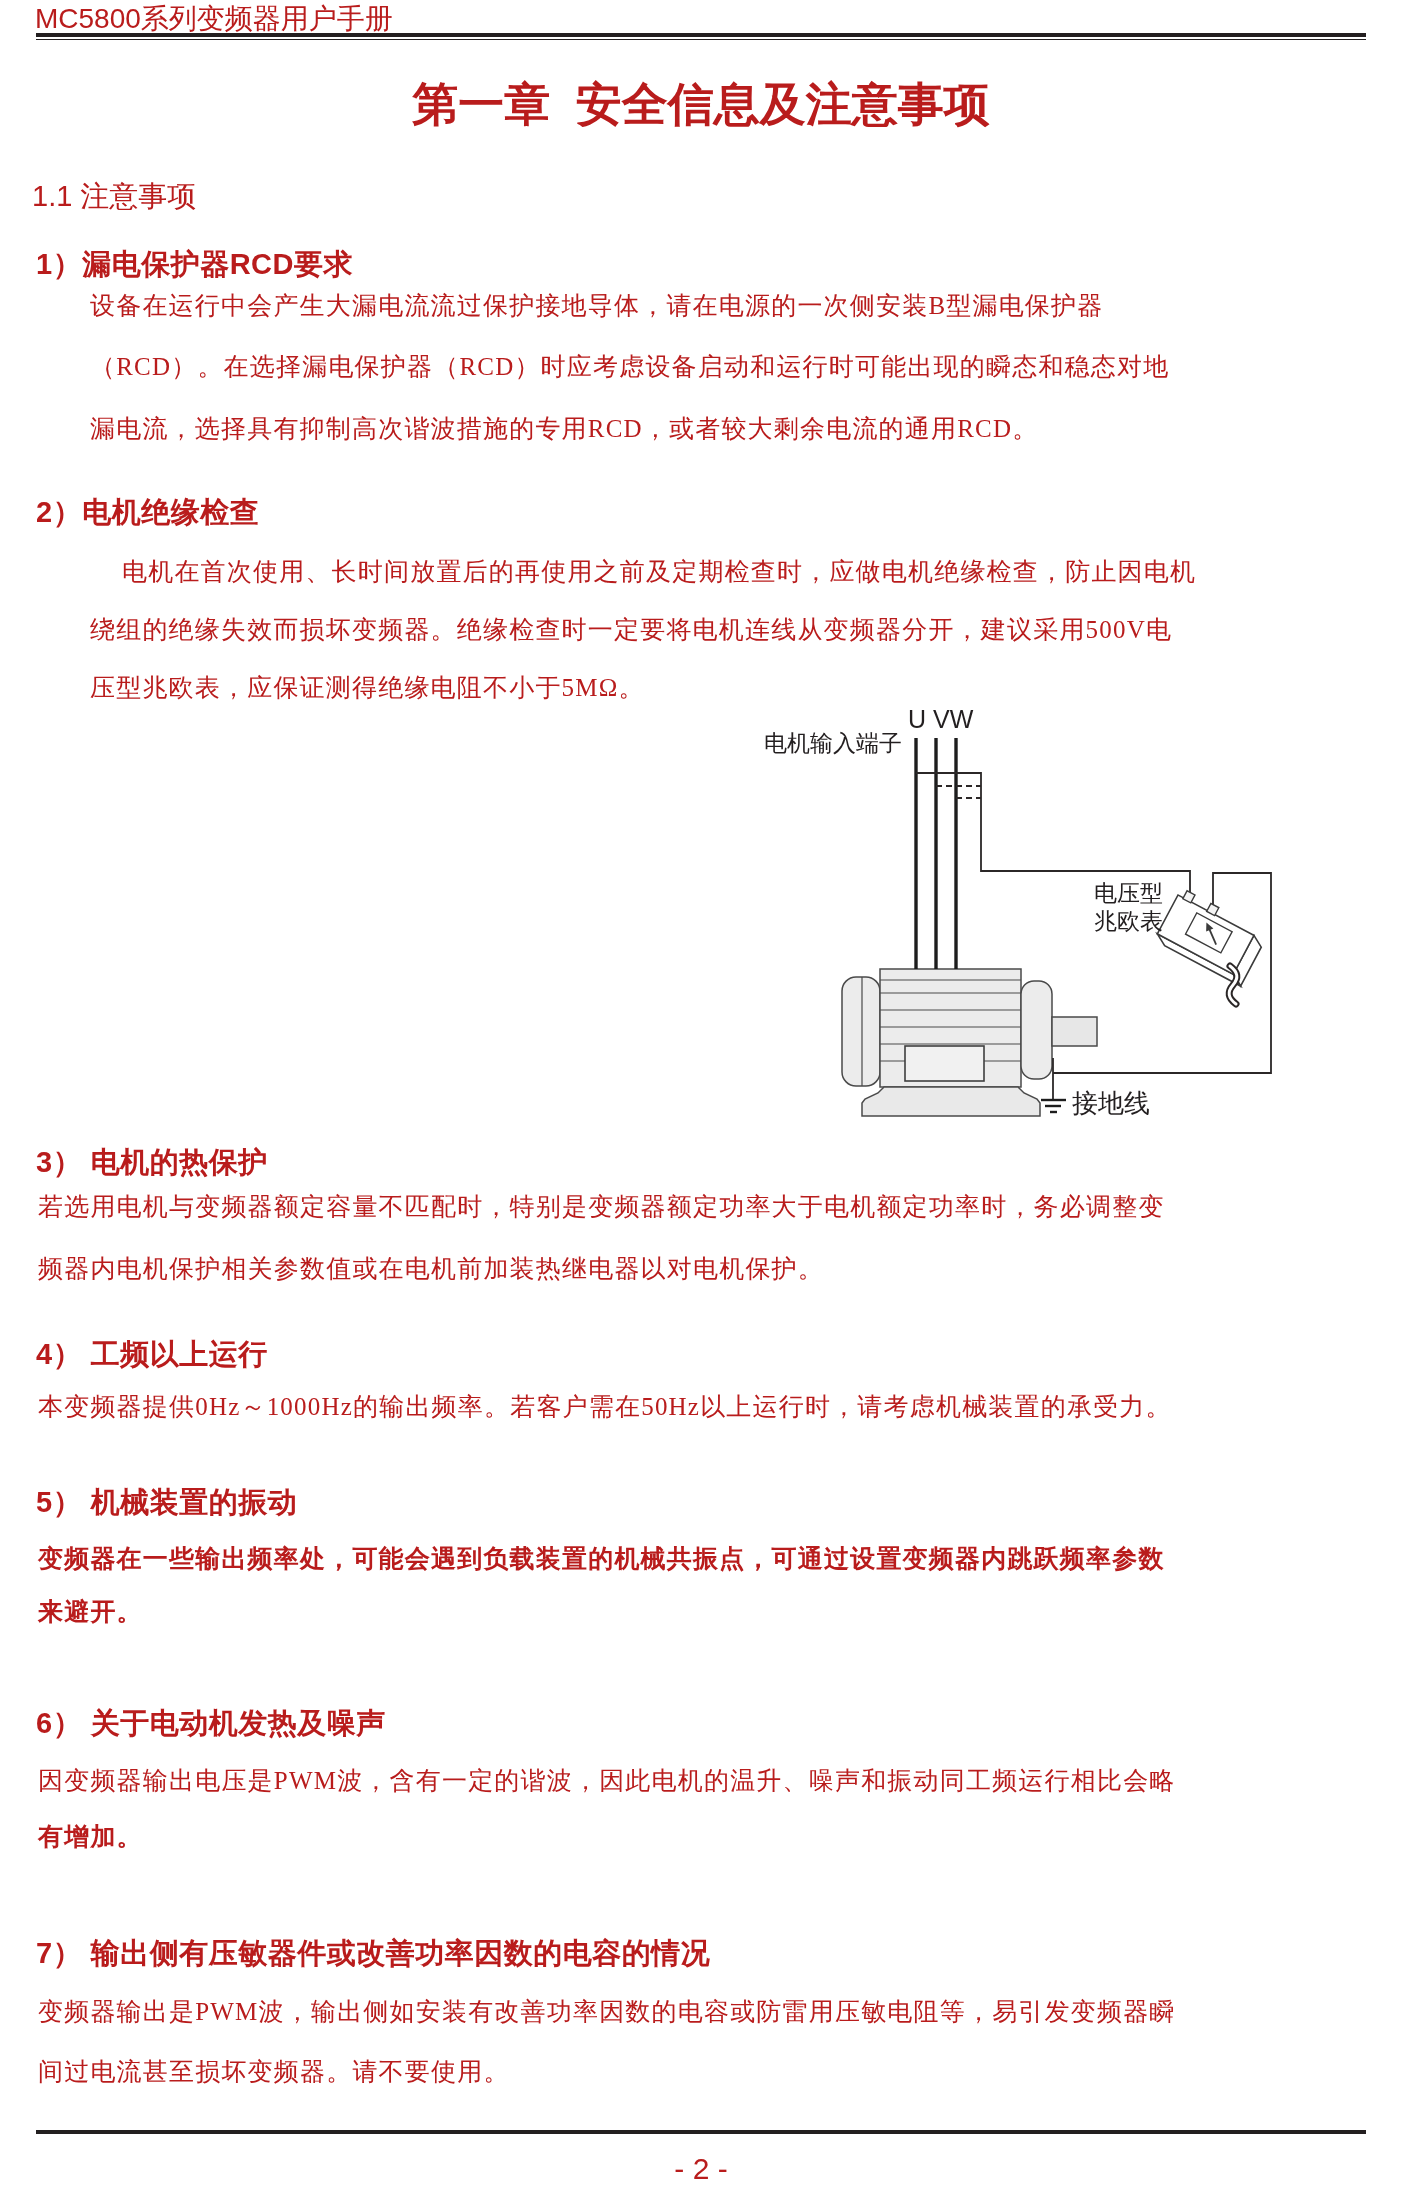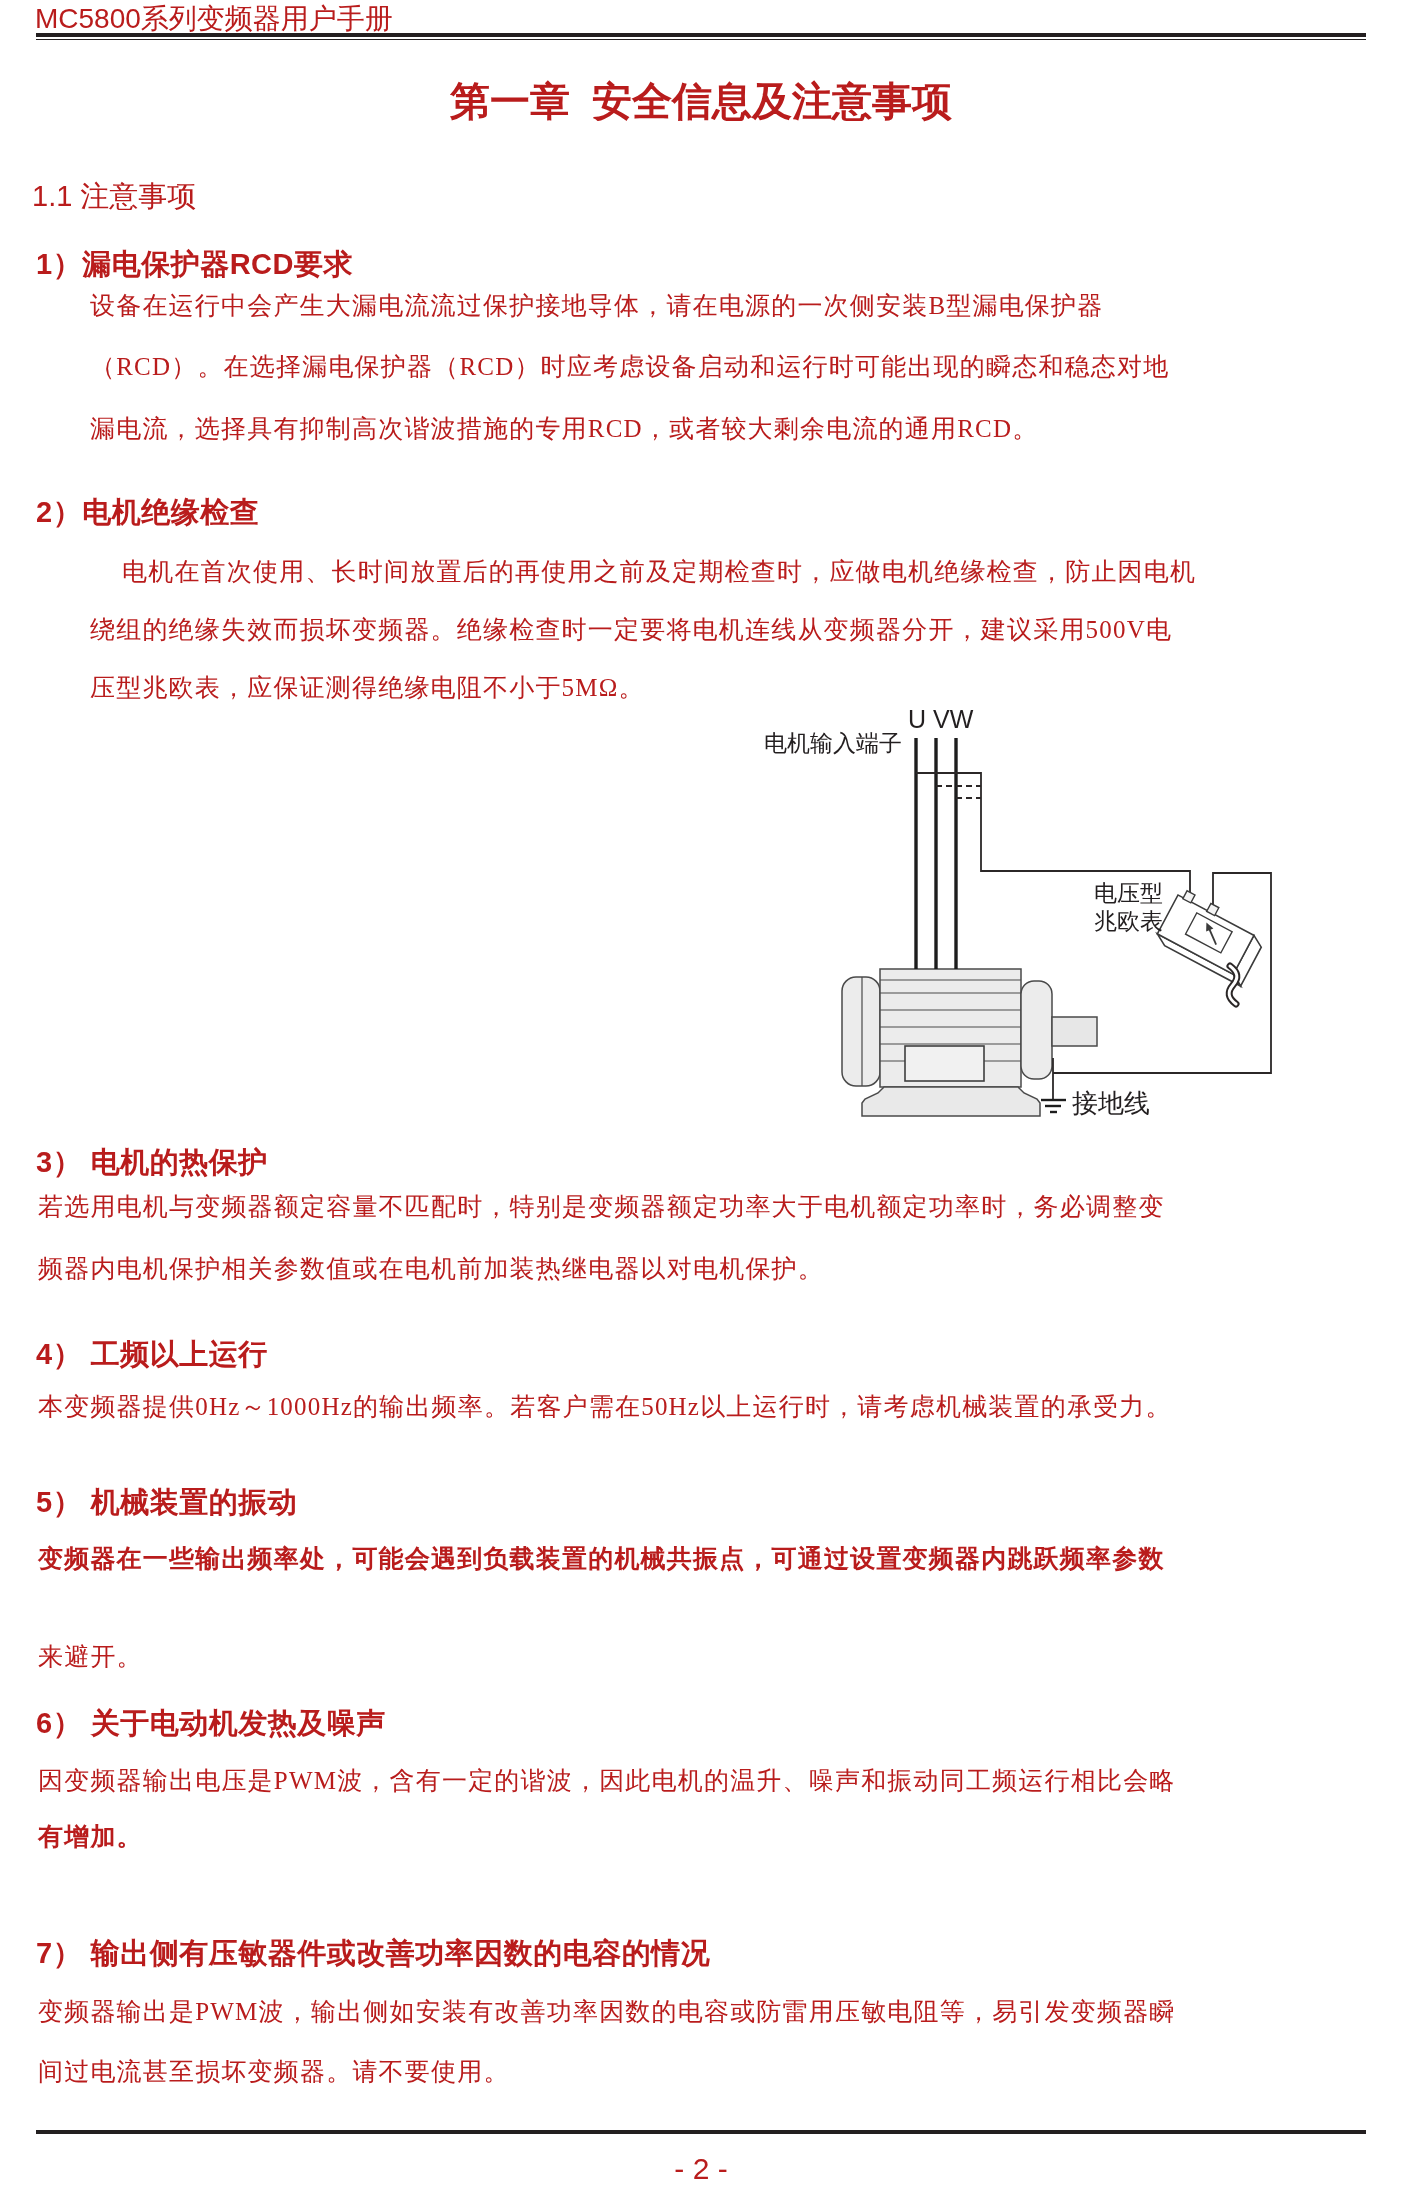--- a/index.html
+++ b/index.html
@@ -5,21 +5,21 @@
   html,body{margin:0;padding:0;background:#ffffff;}
   .page{
     position:relative;width:1402px;height:2185px;background:#fff;
     color:#b91c1c;font-family:"Liberation Serif","DejaVu Serif",serif;overflow:hidden;
   }
   .abs{position:absolute;white-space:pre;line-height:1.15;}
   .sans{font-family:"Liberation Sans","DejaVu Sans",sans-serif;}
   .serif{font-family:"Liberation Serif","DejaVu Serif",serif;}
   .rule{position:absolute;background:#231f20;}
   .hdr{left:35px;top:3px;font-size:28px;}
-  .title{left:0;width:1402px;text-align:center;top:78px;font-size:40px;font-weight:700;}
+  .title{left:0;width:1402px;text-align:center;top:78px;font-size:46px;font-weight:700;}
   .sec{left:32px;top:180px;font-size:29px;}
   .h-item{font-size:29px;font-weight:700;letter-spacing:0.5px;left:36px;}
   .bline{font-size:25px;letter-spacing:1.2px;}
   .ind{left:90px;}
   .mrg{left:38px;}
   .pagenum{left:0;width:1402px;text-align:center;top:2152px;font-size:30px;}
   .svg-serif{font-family:"Liberation Serif","DejaVu Serif",serif;}
   .svg-sans{font-family:"Liberation Sans","DejaVu Sans",sans-serif;}
 </style>
 </head>
@@ -103,21 +103,21 @@
 
   <div class="abs sans h-item" style="top:1146px;">3） 电机的热保护</div>
   <div class="abs serif bline mrg" style="top:1193px;">若选用电机与变频器额定容量不匹配时，特别是变频器额定功率大于电机额定功率时，务必调整变</div>
   <div class="abs serif bline mrg" style="top:1255px;">频器内电机保护相关参数值或在电机前加装热继电器以对电机保护。</div>
 
   <div class="abs sans h-item" style="top:1338px;">4） 工频以上运行</div>
   <div class="abs serif bline mrg" style="top:1393px;">本变频器提供0Hz～1000Hz的输出频率。若客户需在50Hz以上运行时，请考虑机械装置的承受力。</div>
 
   <div class="abs sans h-item" style="top:1486px;">5） 机械装置的振动</div>
   <div class="abs serif bline mrg" style="top:1545px;font-weight:bold;">变频器在一些输出频率处，可能会遇到负载装置的机械共振点，可通过设置变频器内跳跃频率参数</div>
-  <div class="abs serif bline mrg" style="top:1643px;">来避开。</div>
+  <div class="abs serif bline mrg" style="top:1598px;font-weight:bold;">来避开。</div>
 
   <div class="abs sans h-item" style="top:1707px;">6） 关于电动机发热及噪声</div>
   <div class="abs serif bline mrg" style="top:1767px;">因变频器输出电压是PWM波，含有一定的谐波，因此电机的温升、噪声和振动同工频运行相比会略</div>
   <div class="abs serif bline mrg" style="top:1823px;font-weight:bold;">有增加。</div>
 
   <div class="abs sans h-item" style="top:1937px;">7） 输出侧有压敏器件或改善功率因数的电容的情况</div>
   <div class="abs serif bline mrg" style="top:1998px;">变频器输出是PWM波，输出侧如安装有改善功率因数的电容或防雷用压敏电阻等，易引发变频器瞬</div>
   <div class="abs serif bline mrg" style="top:2058px;">间过电流甚至损坏变频器。请不要使用。</div>
 
   <div class="rule" style="left:36px;top:2130px;width:1330px;height:3.5px;"></div>

